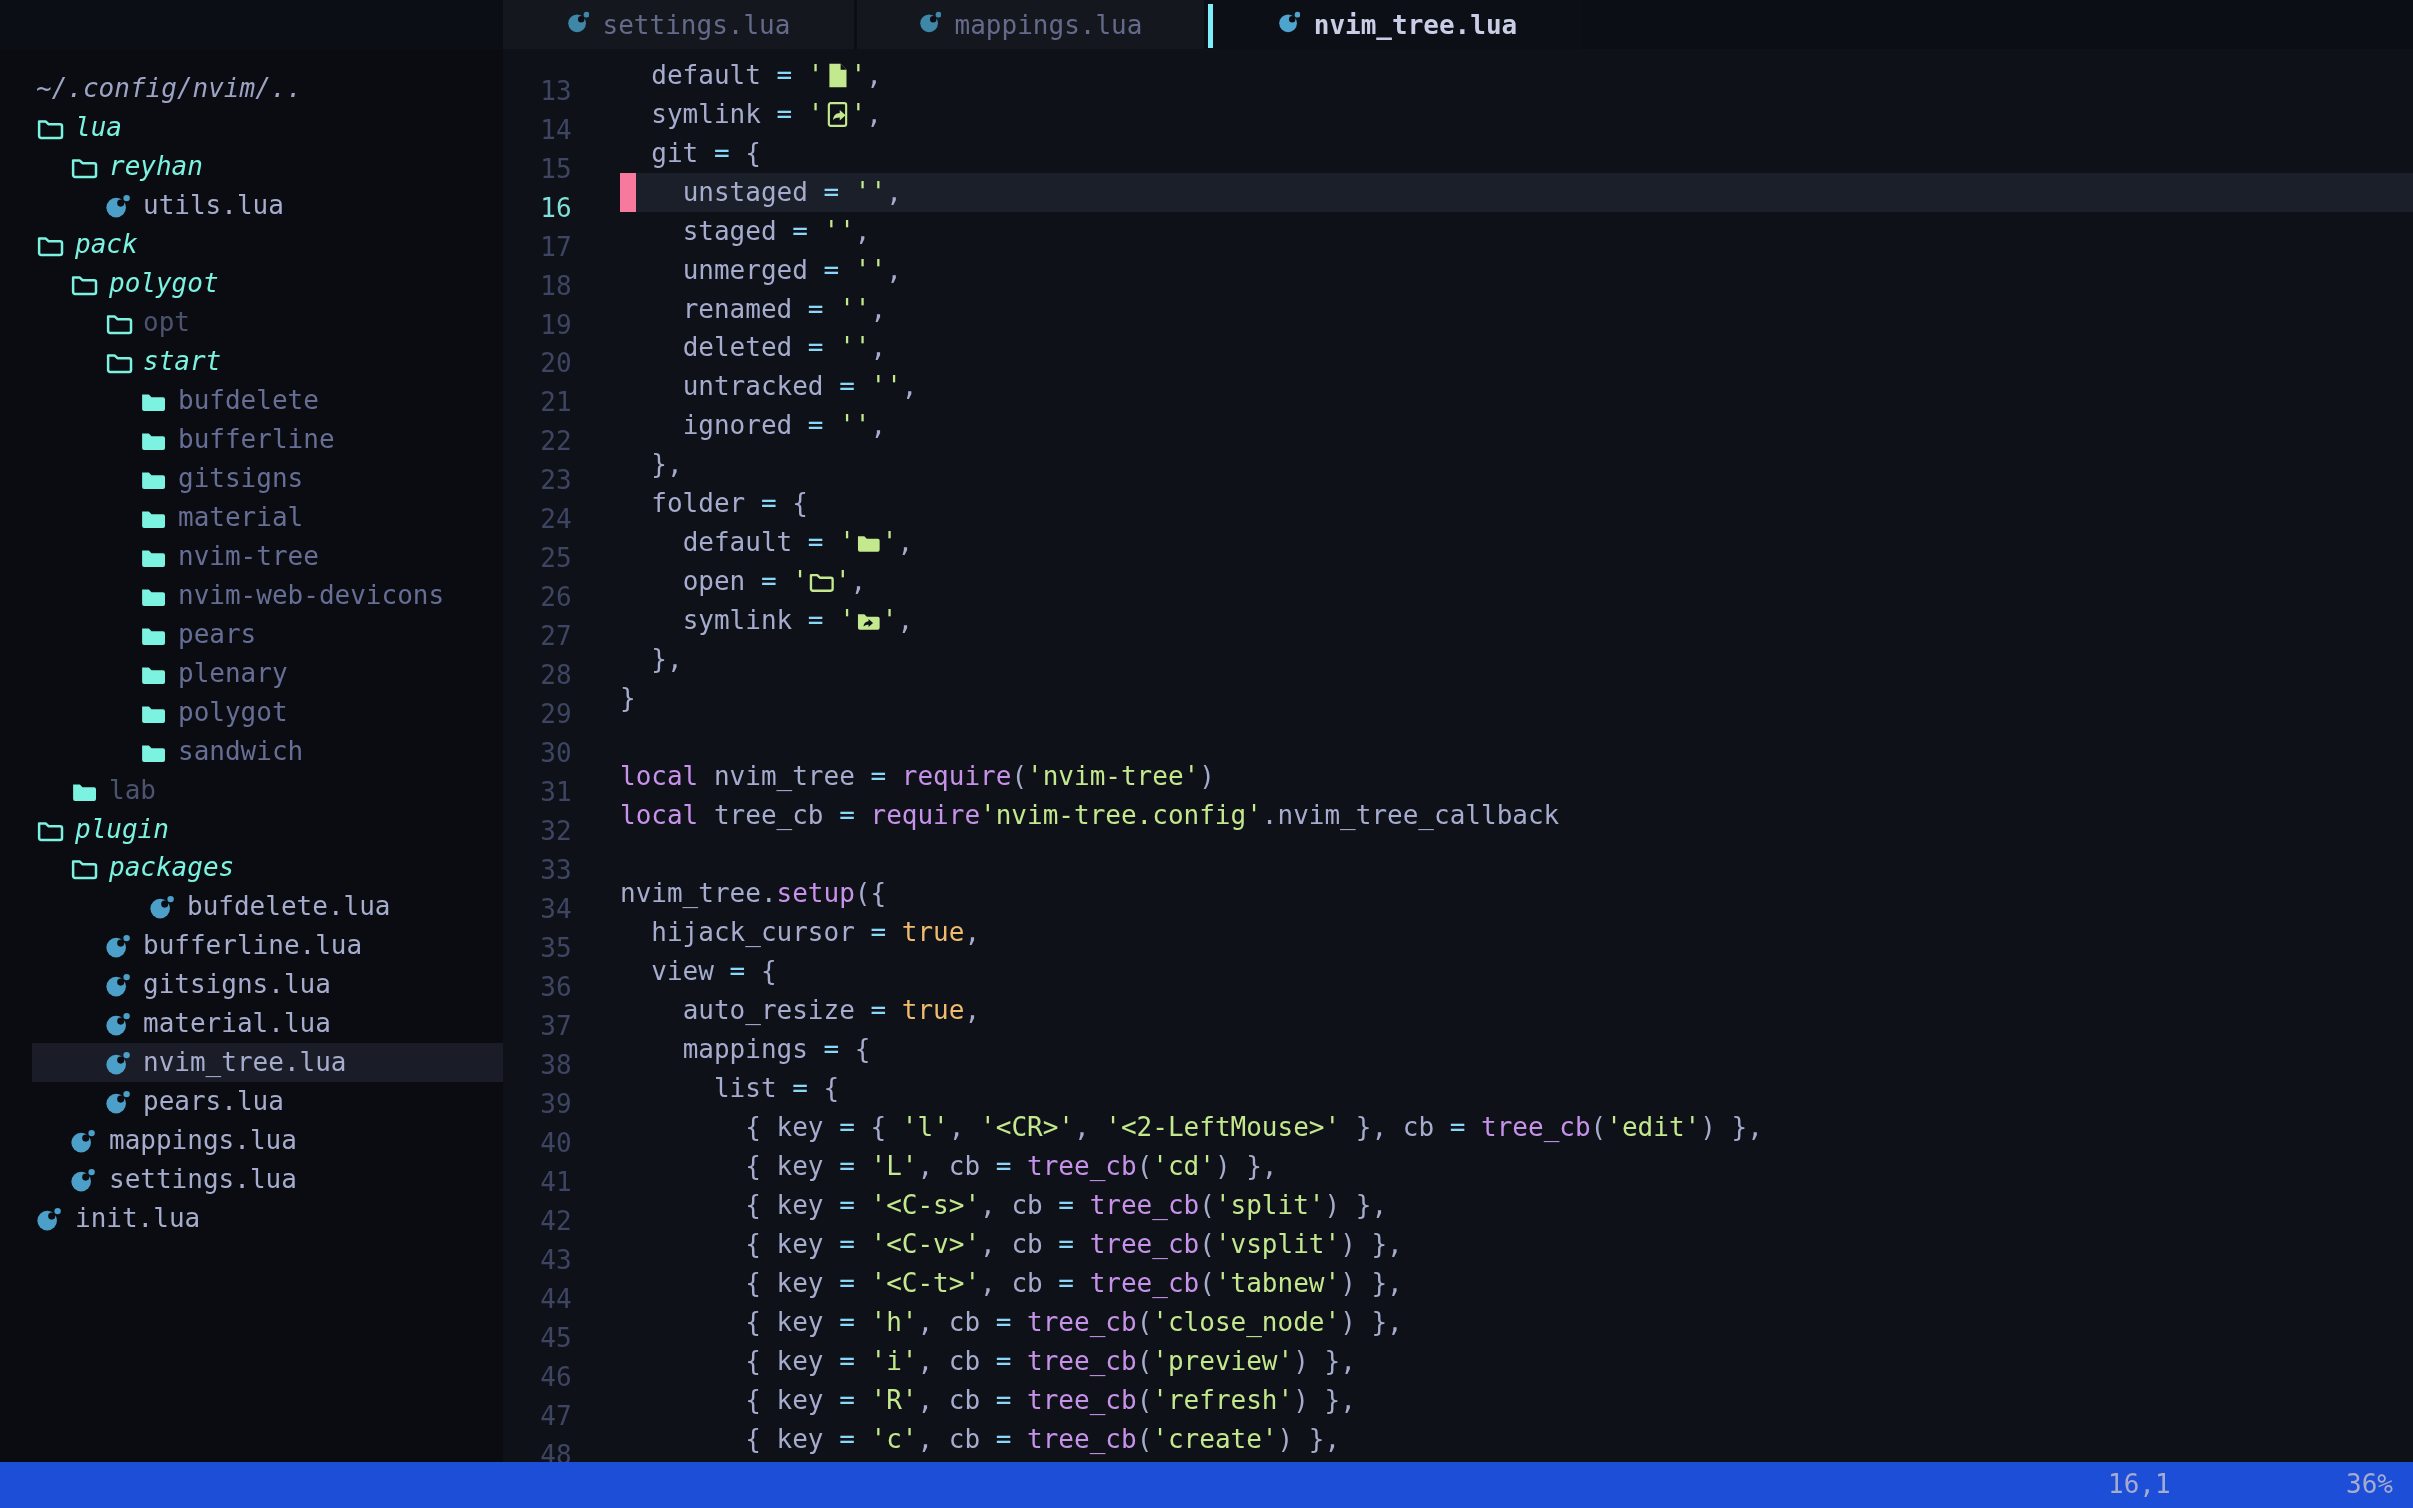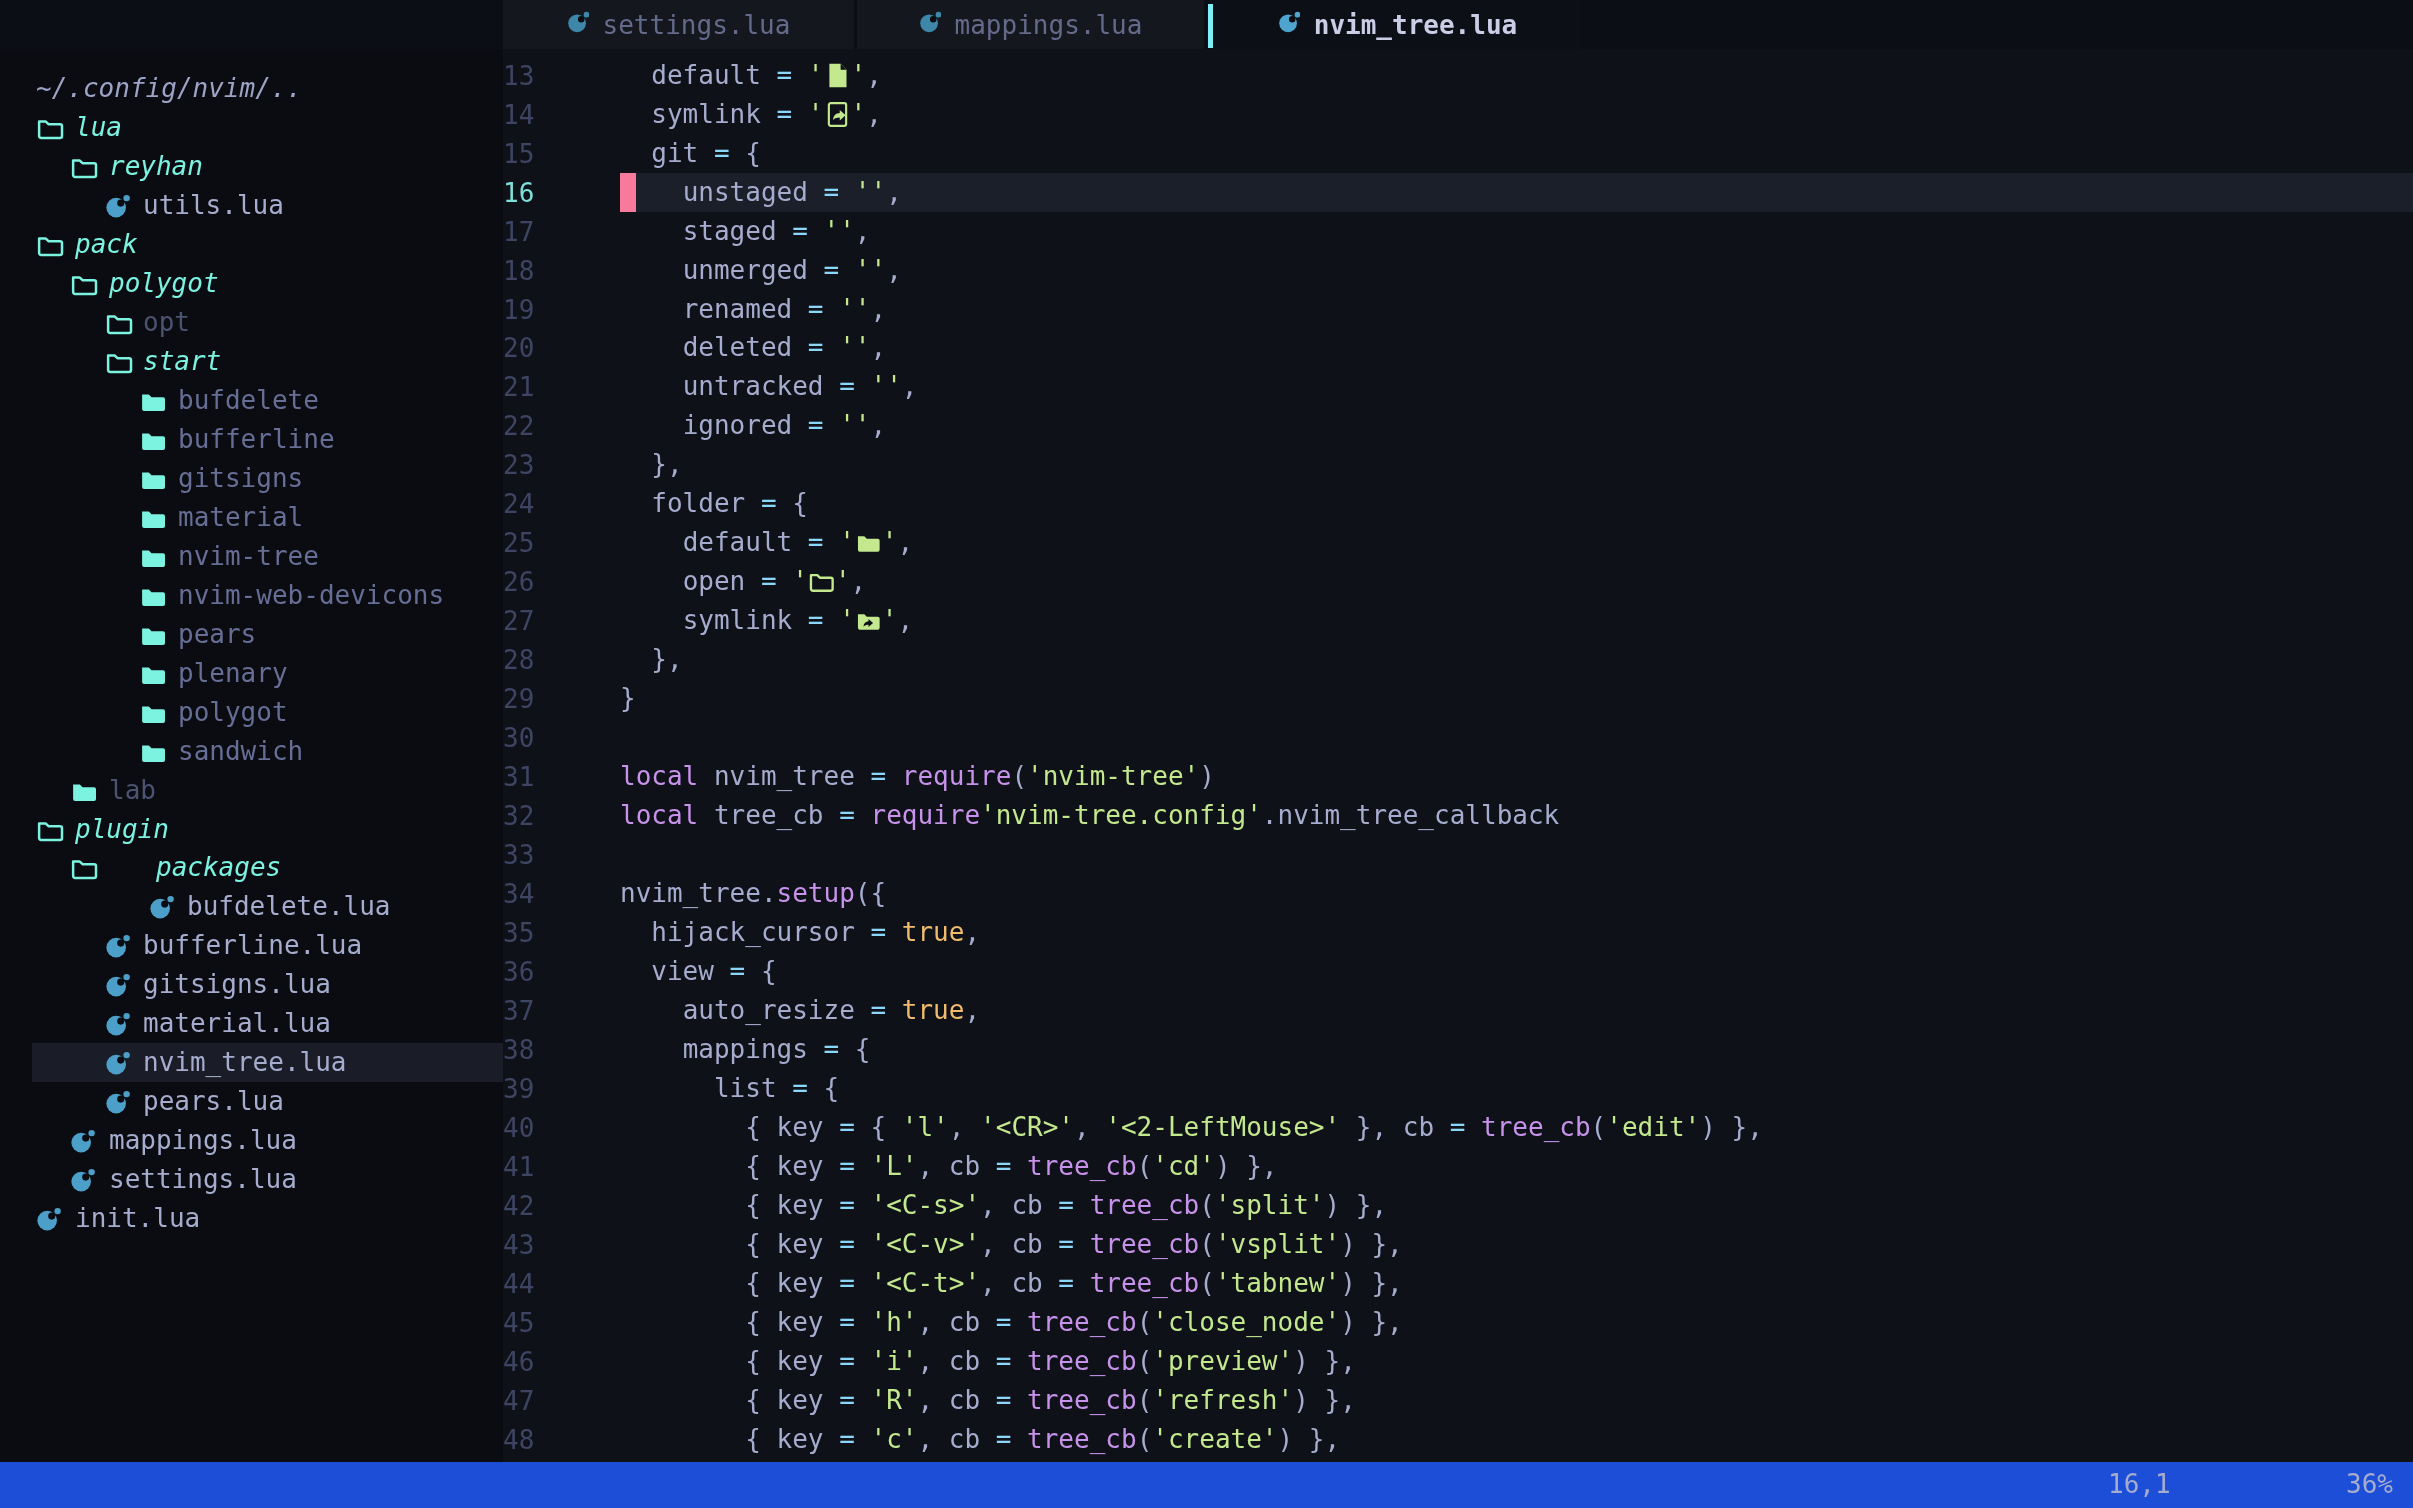--- a/index.html
+++ b/index.html
@@ -31,21 +31,21 @@
   .cl-dim{color:#4C5370;}
   .cl-child{color:#676E95;}
   .cl-file{color:#A6ACCD;}
   .ic-cyan{color:#7CF2E0;}
   .ic-lua{color:#4C9FC8;}
 
   
   #editor{position:absolute;left:503px;top:49px;width:1911px;height:1414px;background:#0F1119;overflow:hidden;}
   .crow{position:absolute;left:0;width:1911px;height:39px;line-height:39px;}
   .crow.curline{background:linear-gradient(to right,transparent 117px,#1B1F29 117px);}
-  .lnum{position:absolute;left:0;top:1px;width:106px;text-align:left;color:#3E4562;}
+  .lnum{position:absolute;left:0;top:16px;width:106px;text-align:center;color:#3E4562;}
   .crow.curline .lnum{color:#7EE0D8;}
   .ctext{position:absolute;left:117px;top:0;white-space:pre;}
   #cursor{position:absolute;left:117px;top:0;width:16px;height:39px;background:#F77A9C;}
   .tok-p{color:#A6ACCD;}
   .tok-v{color:#A6ACCD;}
   .tok-o{color:#8BD7FA;}
   .tok-s{color:#C3E88D;}
   .tok-k{color:#C792EA;}
   .tok-f{color:#C792EA;}
   .tok-b{color:#F0BB6D;}
@@ -268,21 +268,21 @@
           </svg>
         </span>
         <span class="tlabel cl-dir" style="left: 75px;">plugin</span>
       </div>
       <div class="trow" style="top: 799px;">
         <span class="ticon ic-cyan" style="left: 70px;">
           <svg viewBox="0 0 34 34" width="28.5" height="28.5">
             <use href="#i-folder-open"></use>
           </svg>
         </span>
-        <span class="tlabel cl-dir" style="left: 109px; margin-left: 47px;">packages</span>
+        <span class="tlabel cl-dir" style="left: 109px;">packages</span>
       </div>
       <div class="trow" style="top: 838px; margin-left: 44px;">
         <span class="ticon lua-ic ic-lua" style="left: 105px;">
           <svg viewBox="0 0 30 30" width="25" height="25">
             <use href="#i-lua"></use>
           </svg>
         </span>
         <span class="tlabel cl-file" style="left: 143px;">bufdelete.lua</span>
       </div>
       <div class="trow" style="top: 877px; text-align: center;">

